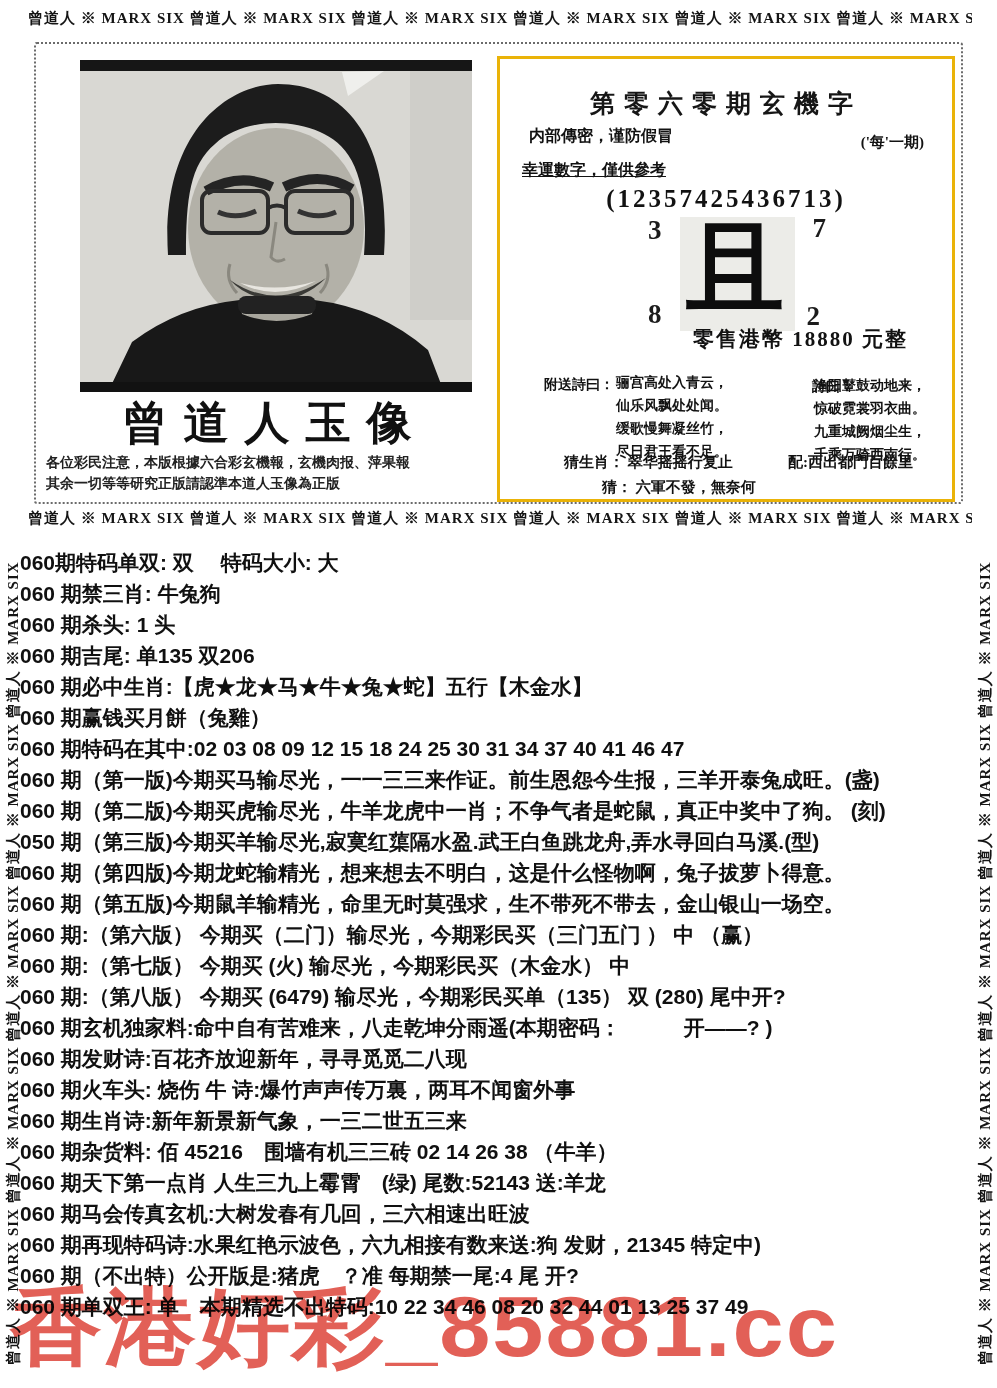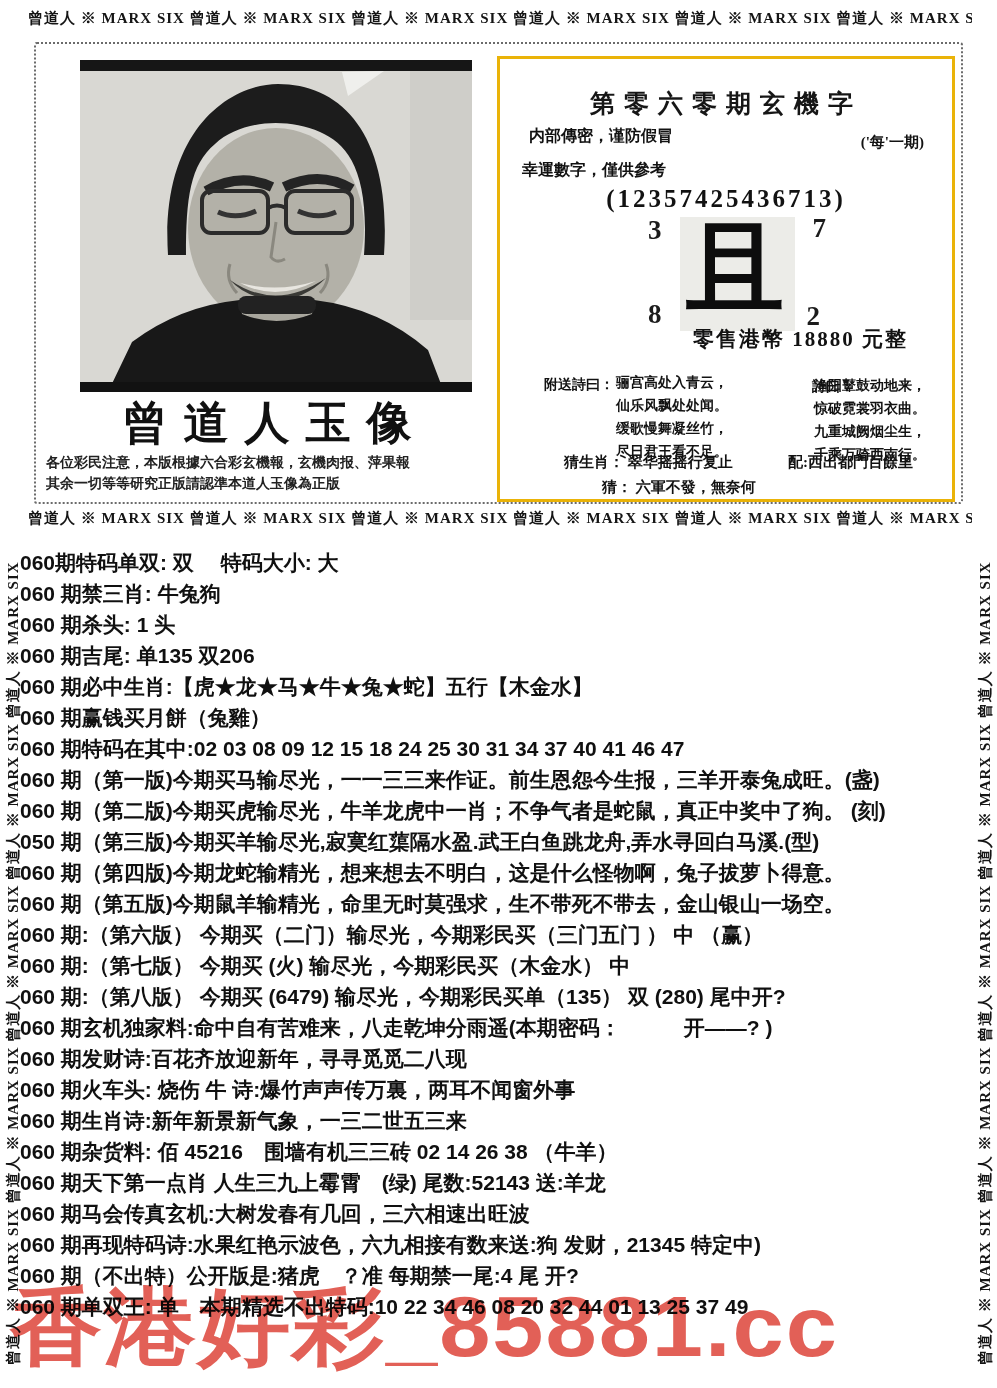--- a/index.html
+++ b/index.html
@@ -23,21 +23,21 @@
                  font:700 45px/50px "Liberation Serif",serif;letter-spacing:16px;color:#111;}
   .photo-notes{position:absolute;left:46px;top:452px;width:440px;
                font:700 14px/21px "Liberation Serif",serif;color:#222;}
   
   .cert{position:absolute;left:497px;top:56px;width:452px;height:440px;
         border:3px solid #eab308;background:#fff;font-family:"Liberation Serif",serif;}
   .cert .title{position:absolute;top:30px;left:0;width:100%;text-align:center;
                font:700 25px/30px "Liberation Serif",serif;letter-spacing:9px;color:#161616;}
   .cert .row-secret{position:absolute;top:67px;left:22px;font:700 16px/20px "Liberation Serif",serif;margin-left:7px;}
   .cert .row-issue{position:absolute;top:73px;right:28px;font:700 15px/20px "Liberation Serif",serif;}
-  .cert .row-lucky{position:absolute;top:101px;left:22px;font:700 16px/20px "Liberation Serif",serif;}
+  .cert .row-lucky{position:absolute;top:101px;left:22px;font:700 16px/20px "Liberation Serif",serif;text-decoration:underline;}
   .cert .row-code{position:absolute;top:126px;left:0;width:100%;text-align:center;
                   font:700 25px/28px "Liberation Serif",serif;letter-spacing:3px;}
   .cert .glyphbox{position:absolute;top:156px;left:130px;width:200px;height:120px;}
   .cert .glyphbox .halo{position:absolute;left:50px;top:2px;width:115px;height:114px;background:#ececе8;background:#ecece8;}
   .cert .corner{position:absolute;font:700 27px/27px "Liberation Serif",serif;color:#1c1c1c;}
   .cert .c-tl{left:18px;top:2px;}   .cert .c-tr{right:4px;top:0px;}
   .cert .c-bl{left:18px;top:86px;}  .cert .c-br{right:10px;top:88px;}
   .cert .g-char{position:absolute;left:56px;top:-6px;font:700 98px/118px "DejaVu Serif",serif;color:#0d0d0d;}
   .cert .price{position:absolute;top:268px;left:0;right:44px;text-align:right;
                font:700 21px/24px "Liberation Serif",serif;letter-spacing:2px;}

